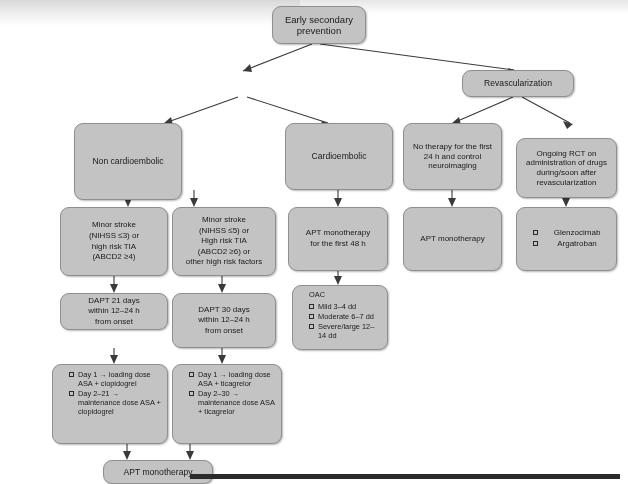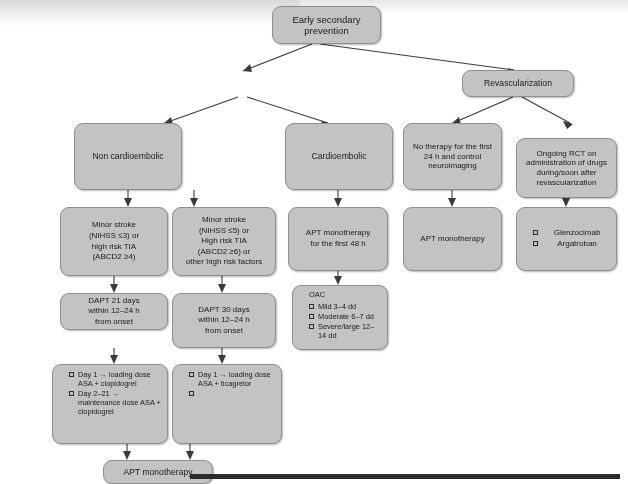--- a/index.html
+++ b/index.html
@@ -139,30 +139,30 @@
 
     <path class="lk" d="M 222 348 L 222 360"></path>
     <polygon class="lk-head" points="222,364 218,355 226,355"></polygon>
 
     <path class="lk" d="M 127 444 L 127 456"></path>
     <polygon class="lk-head" points="127,460 123,451 131,451"></polygon>
     <path class="lk" d="M 190 444 L 190 456"></path>
     <polygon class="lk-head" points="190,460 186,451 194,451"></polygon>
   </svg>
 
-  <div class="node sz-10" style="left:272px; top:6px; width:109px; height:38px;border-radius:9px;">
+  <div class="node sz-10" style="left:272px; top:6px; width:94px; height:38px;border-radius:9px;">
     <div class="txt">Early secondary prevention</div>
   </div>
 
 
   <div class="node sz-9" style="left:462px; top:70px; width:112px; height:27px;">
     <div class="txt">Revascularization</div>
   </div>
 
-  <div class="node sz-9" style="left:74px; top:123px; width:108px; height:67px;">
+  <div class="node sz-9" style="left:74px; top:123px; width:108px; height:77px;">
     <div class="txt">Non cardioembolic</div>
   </div>
 
   <div class="node sz-9" style="left:285px; top:123px; width:108px; height:67px;">
     <div class="txt">Cardioembolic</div>
   </div>
 
   <div class="node sz-8" style="left:403px; top:123px; width:99px; height:67px;">
     <div class="txt">No therapy for the first 24 h and control neuroimaging</div>
   </div>
@@ -269,20 +269,21 @@
 
   <div class="node left-align sz-75" style="left:172px; top:364px; width:110px; height:80px;">
     <div class="txt">
       <ul class="bullet-list">
         <li>
           <span class="cb"></span>
           <span>Day 1 → loading dose ASA + ticagrelor</span>
         </li>
         <li>
           <span class="cb"></span>
+          <span>Day 2–30 → maintenance dose ASA + ticagrelor</span>
         </li>
       </ul>
     </div>
   </div>
 
   <div class="node sz-9" style="left:103px; top:460px; width:110px; height:24px;">
     <div class="txt">APT monotherapy</div>
   </div>
 
   <div class="page-edge-bar"></div>

